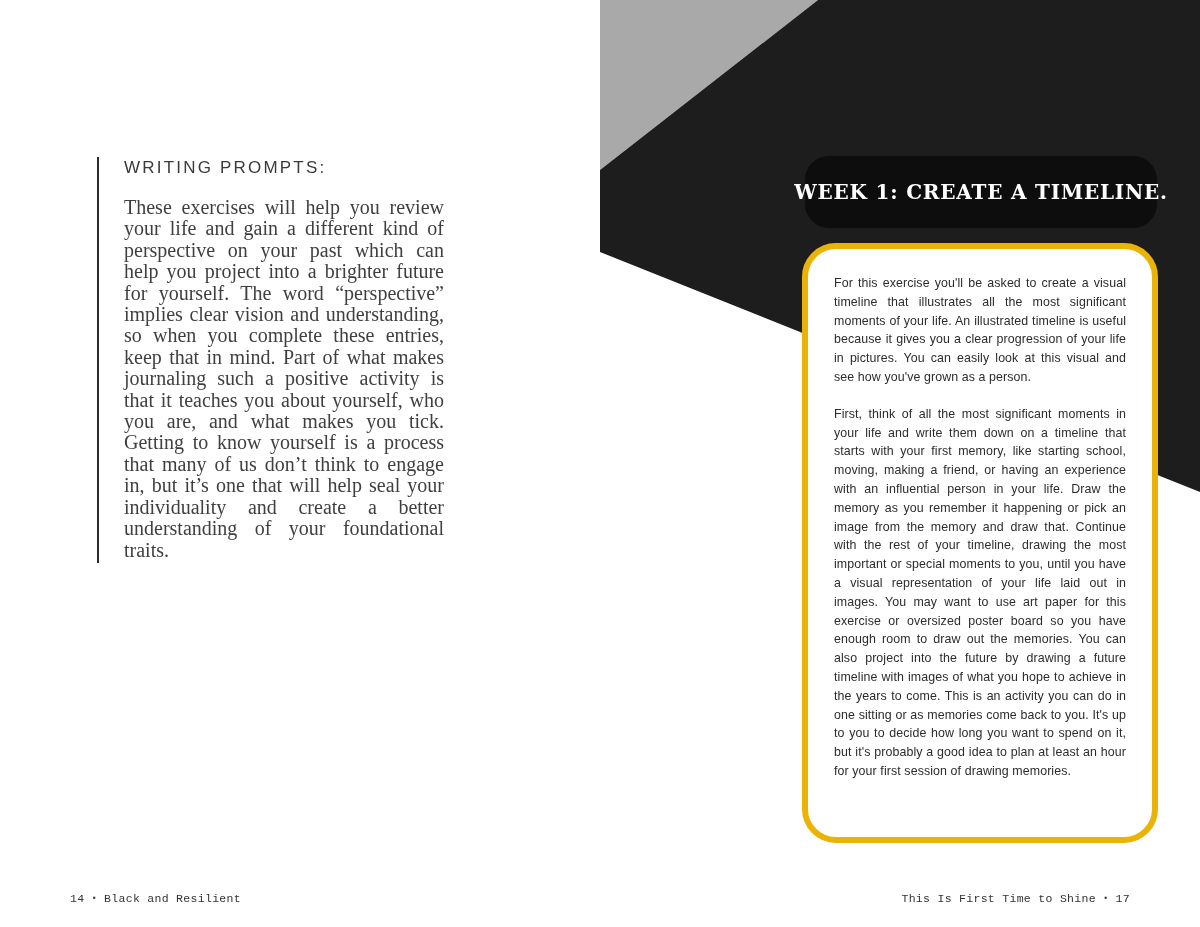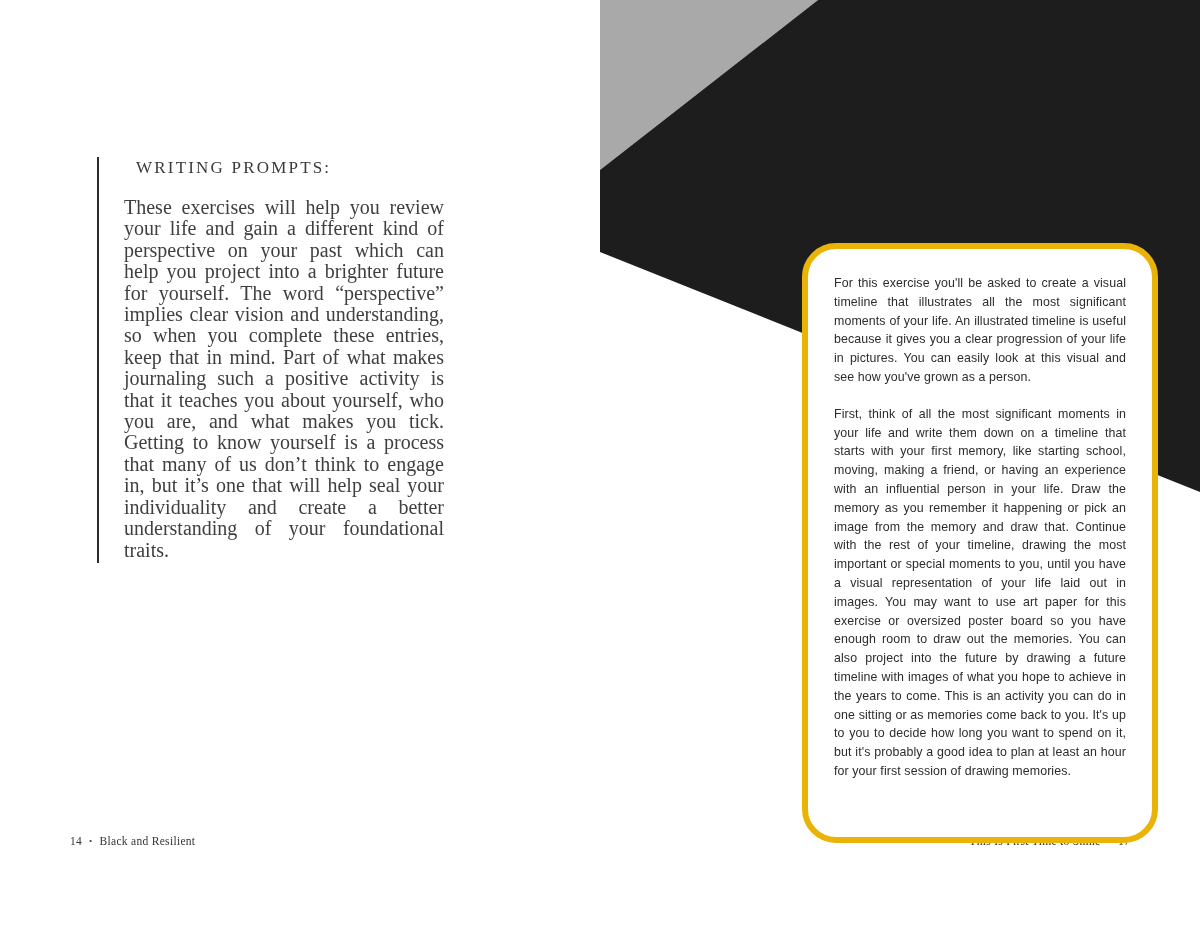--- a/index.html
+++ b/index.html
@@ -33,25 +33,24 @@
     height: 406px;
     background: #2b2b2b;
   }
   .left-col {
     position: absolute;
     left: 124px;
     top: 158px;
     width: 320px;
   }
   .eyebrow {
-    font-family: Liberation Serif, serif;
+    font-family: Liberation Sans, sans-serif;
     font-size: 17px;
     letter-spacing: 2.2px;
     color: #3a3a3a;
-    margin-left: 12px;
   }
   .page-title {
     margin-top: 20px;
     font-family: "DejaVu Serif", serif;
     font-weight: 800;
     font-size: 37px;
     line-height: 46px;
     color: #161616;
     letter-spacing: 0.2px;
   }
@@ -105,22 +104,22 @@
     line-height: 18.8px;
     letter-spacing: 0.1px;
     text-align: justify;
     color: #2c2c2c;
   }
   .exercise-card p + p { margin-top: 18px; }
 
   
   .footer {
     position: absolute;
-    top: 835px;
-    font-family: Liberation Serif, serif;
+    top: 892px;
+    font-family: Liberation Mono, monospace;
     font-size: 11.5px;
     color: #333333;
     letter-spacing: 0.3px;
   }
   .footer-left  { left: 70px; }
   .footer-right { right: 70px; }
   .footer .sep {
     display: inline-block;
     margin: 0 7px;
     font-size: 9px;
@@ -138,20 +137,23 @@
     <polygon points="818,0 1200,0 1200,492 600,252 600,170" fill="#1d1d1d"></polygon>
   </svg>
 
   <div class="accent-rule"></div>
 
   <div class="left-col">
     <div class="eyebrow">WRITING PROMPTS:</div>
     <p class="left-body">These exercises will help you review your life and gain a different kind of perspective on your past which can help you project into a brighter future for yourself. The word “perspective” implies clear vision and understanding, so when you complete these entries, keep that in mind. Part of what makes journaling such a positive activity is that it teaches you about yourself, who you are, and what makes you tick. Getting to know yourself is a process that many of us don’t think to engage in, but it’s one that will help seal your individuality and create a better understanding of your foundational traits.</p>
   </div>
 
+  <div class="week-badge">
+    <span class="week-badge-label">WEEK 1: CREATE A TIMELINE.</span>
+  </div>
 
   <div class="exercise-card">
     <p>For this exercise you'll be asked to create a visual timeline that illustrates all the most significant moments of your life. An illustrated timeline is useful because it gives you a clear progression of your life in pictures. You can easily look at this visual and see how you've grown as a person.</p>
     <p>First, think of all the most significant moments in your life and write them down on a timeline that starts with your first memory, like starting school, moving, making a friend, or having an experience with an influential person in your life. Draw the memory as you remember it happening or pick an image from the memory and draw that. Continue with the rest of your timeline, drawing the most important or special moments to you, until you have a visual representation of your life laid out in images. You may want to use art paper for this exercise or oversized poster board so you have enough room to draw out the memories. You can also project into the future by drawing a future timeline with images of what you hope to achieve in the years to come. This is an activity you can do in one sitting or as memories come back to you. It's up to you to decide how long you want to spend on it, but it's probably a good idea to plan at least an hour for your first session of drawing memories.</p>
   </div>
 
   <div class="footer footer-left">
     <span>14</span><span class="sep">•</span><span>Black and Resilient</span>
   </div>
 

